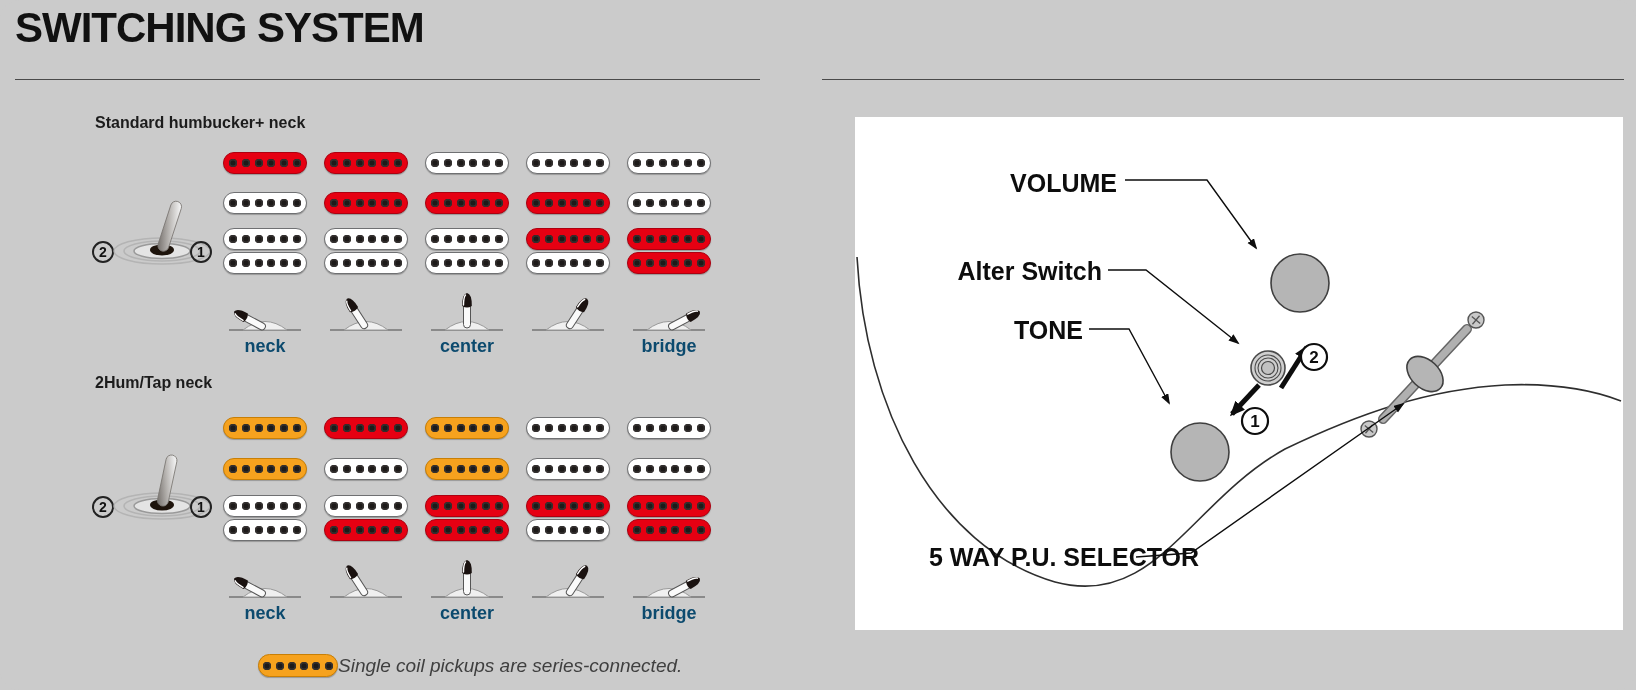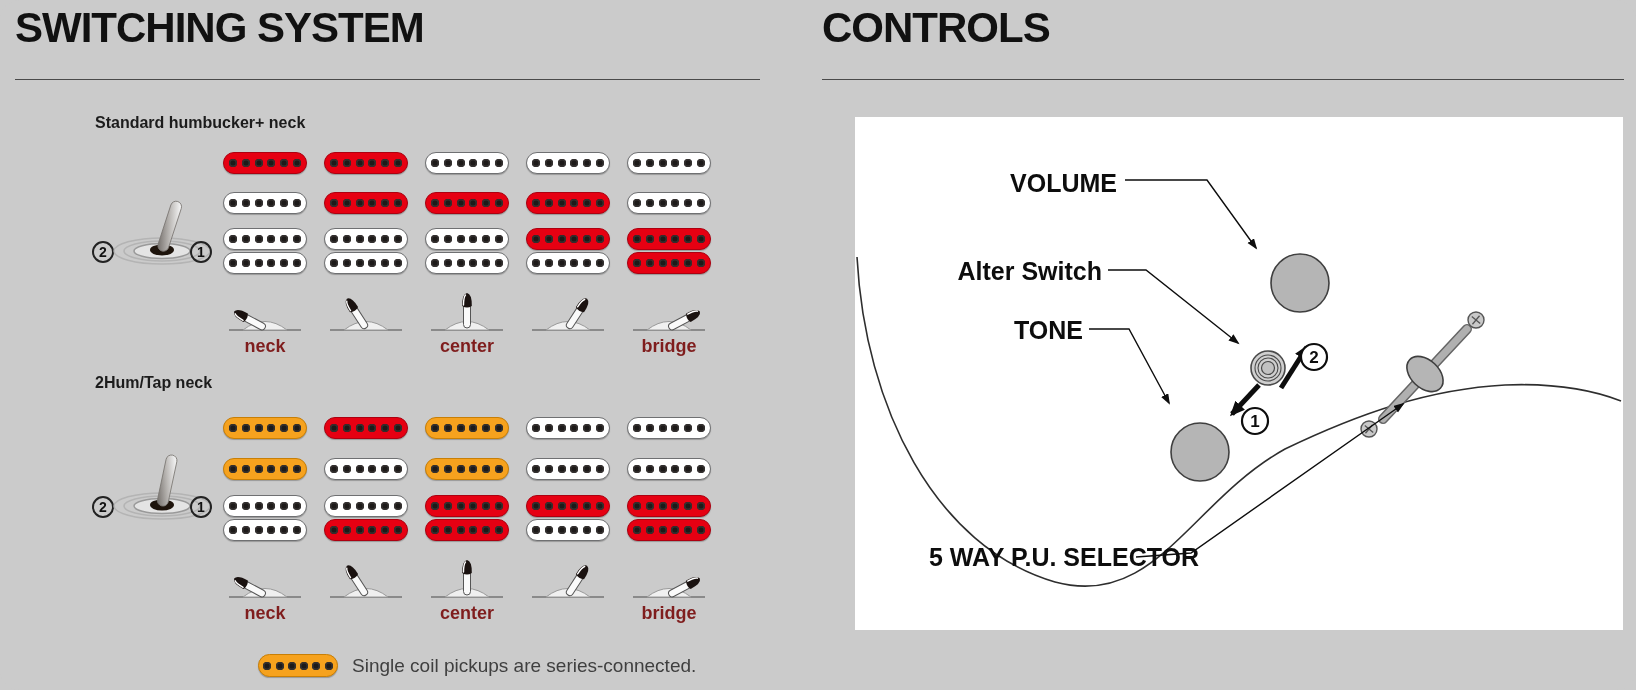--- a/index.html
+++ b/index.html
@@ -10,34 +10,33 @@
   .rule{height:0;border-top:1px solid #4a4a4a;}
   .mode-label{font-size:16px;font-weight:700;color:#1c1c1c;white-space:nowrap;}
   .pickup{position:absolute;display:flex;align-items:center;justify-content:space-evenly;
           border:1.5px solid #6f7072;border-radius:12px;box-sizing:border-box;
           box-shadow:0 1px 1px rgba(0,0,0,.25);}
   .dot{width:8px;height:8px;border-radius:50%;background:#1d1a19;box-shadow:inset 0 0 0 1.5px #353130;}
   .circnum{position:absolute;width:22px;height:22px;border:2.5px solid #222;border-radius:50%;
            display:flex;align-items:center;justify-content:center;font-size:14px;font-weight:700;color:#111;
            box-sizing:border-box;background:transparent;}
   .lever-icon{position:absolute;width:76px;height:46px;}
-  .switch-word{position:absolute;transform:translateX(-50%);font-size:18px;font-weight:700;color:#7f1d1d;white-space:nowrap;}
+  .switch-word{position:absolute;transform:translateX(-50%);font-size:18px;font-weight:700;color:#0c4a6e;white-space:nowrap;}
   .legend-text{font-size:19px;color:#3f3f3f;white-space:nowrap;}
   .panel{position:absolute;background:#ffffff;}
   svg text{font-family:"Liberation Sans",sans-serif;}
   .ctl-label{font-size:25px;font-weight:700;fill:#0d0d0d;}
   .stepnum{font-size:17px;font-weight:700;fill:#0d0d0d;}
 </style>
 </head>
 <body>
 
 <div id="stage">
 
   <div class="abs h1" style="left:15px;top:7px;">SWITCHING SYSTEM</div>
-  <div class="abs h1" style="left:822px;top:7px;">CONTROLS</div>
   <div class="abs rule" style="left:15px;top:79px;width:745px;"></div>
   <div class="abs rule" style="left:822px;top:79px;width:802px;"></div>
 
   <div class="abs mode-label" style="left:95px;top:114px;">Standard humbucker+ neck</div>
   <div class="abs mode-label" style="left:95px;top:374px;">2Hum/Tap neck</div>
 
   <div class="abs circnum" style="left:92px;top:241px;">2</div>
   <div class="abs" id="toggle1" style="left:110px;top:191px;width:104px;height:78px;"><svg width="104" height="78" viewBox="0 0 104 78">
     <defs>
           <linearGradient id="stick18" x1="0" y1="1" x2="0.7" y2="0">
@@ -497,21 +496,21 @@
   <div id="legend-swatch-slot">
       <div class="pickup" style="left: 258px; top: 654px; width: 80px; height: 23px; background: rgb(246, 162, 30); border-color: rgb(200, 127, 6);">
         <span class="dot"></span>
         <span class="dot"></span>
         <span class="dot"></span>
         <span class="dot"></span>
         <span class="dot"></span>
         <span class="dot"></span>
       </div>
     </div>
-  <div class="abs legend-text" style="left:352px;top:655px;">Single coil pickups are series-connected.</div>
+  <div class="abs legend-text" style="left:338px;top:655px;font-style:italic;">Single coil pickups are series-connected.</div>
 
   <div class="panel" style="left:855px;top:117px;width:768px;height:513px;">
     <svg width="768" height="513" viewBox="0 0 768 513">
       <defs>
         <marker id="mA" markerWidth="12" markerHeight="10" refX="9" refY="4" orient="auto" markerUnits="userSpaceOnUse">
           <path d="M0,0 L11,4 L0,8 Z" fill="#0d0d0d"></path>
         </marker>
         <marker id="mB" markerWidth="18" markerHeight="16" refX="12" refY="6.5" orient="auto" markerUnits="userSpaceOnUse">
           <path d="M0,0 L15,6.5 L0,13 Z" fill="#0d0d0d"></path>
         </marker>

